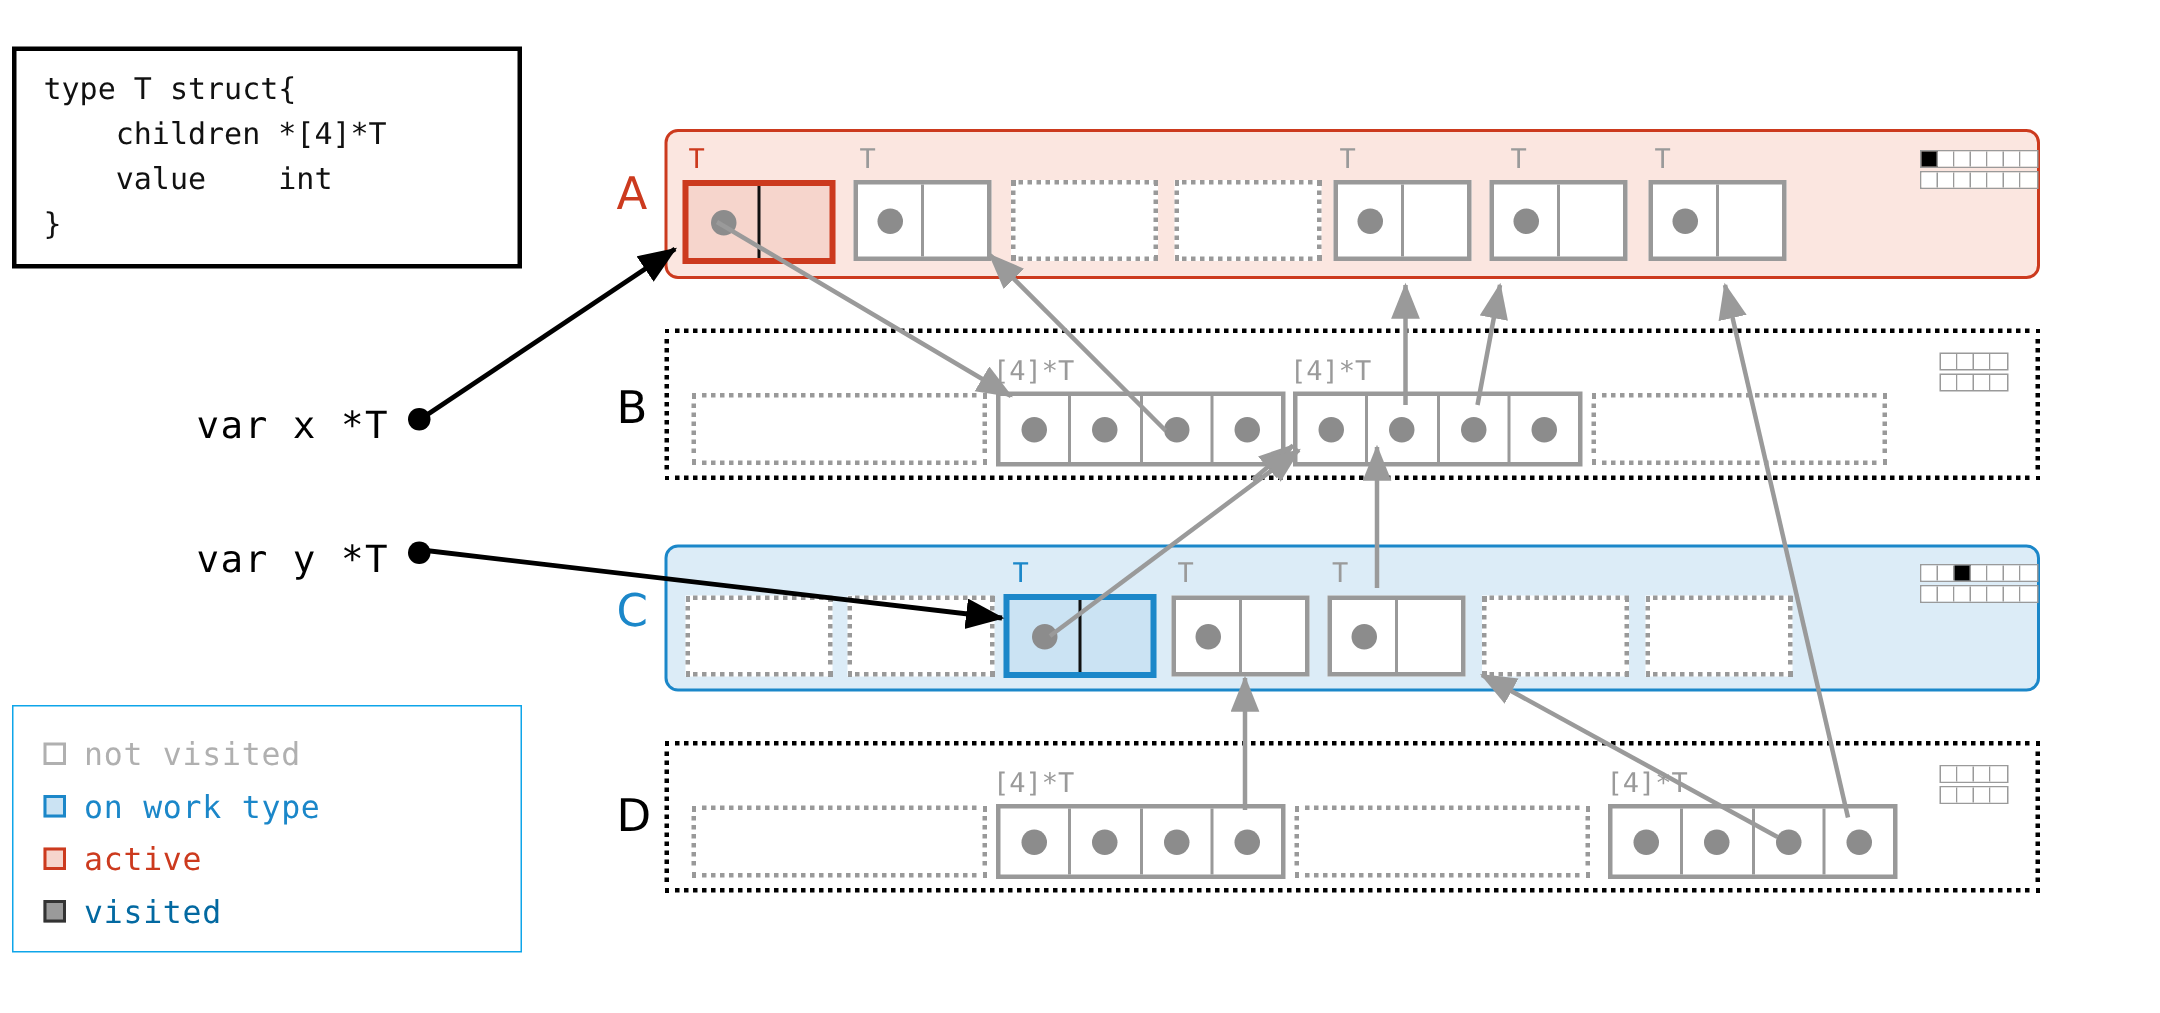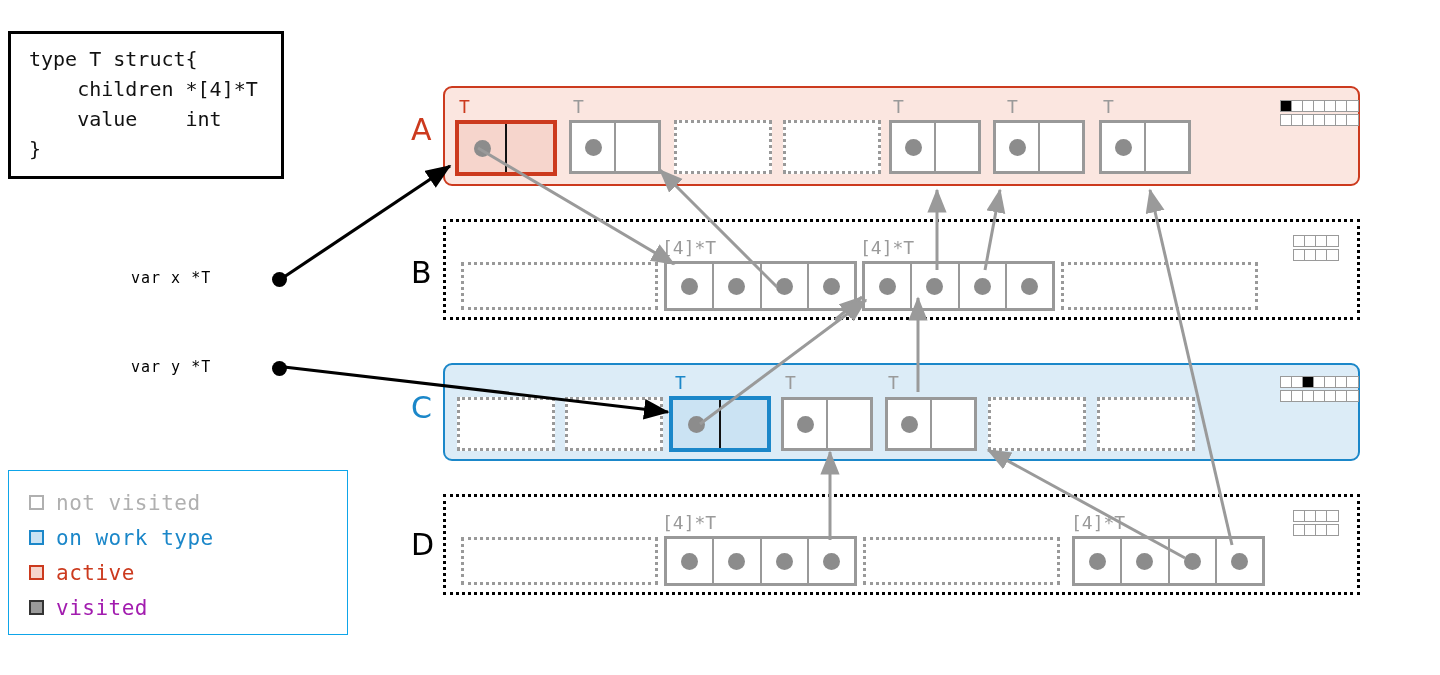--- a/index.html
+++ b/index.html
@@ -4,21 +4,21 @@
 <style>
   html,body{margin:0;padding:0;}
   body{
     width:1440px;height:675px;background:#ffffff;position:relative;overflow:hidden;
     font-family:"DejaVu Sans Mono","Liberation Mono",monospace;
   }
   .abs{position:absolute;}
 
   
   #code-box{
-    left:8px;top:31px;width:276px;height:148px;
+    left:8px;top:31px;width:340px;height:148px;
     border:3px solid #000;background:#fff;box-sizing:border-box;
     padding:10px 0 12px 18px;
   }
   #code-box pre{
     margin:0;font-family:"DejaVu Sans Mono","Liberation Mono",monospace;
     font-size:20px;line-height:30px;color:#111;white-space:pre;
   }
 
   
   #legend-box{
@@ -27,21 +27,21 @@
     padding:14px 0 0 20px;
   }
   .legend-row{display:flex;align-items:center;height:35px;}
   .legend-swatch{
     width:15px;height:15px;border:2.5px solid #999;box-sizing:border-box;
     margin-right:12px;flex:0 0 auto;
   }
   .legend-label{font-size:21px;letter-spacing:.5px;}
 
   
-  .var-label{font-size:15px;color:#000;letter-spacing:1px;}
+  .var-label{font-size:25px;color:#000;letter-spacing:1px;}
   .var-dot{width:15px;height:15px;border-radius:50%;background:#000;}
 
   
   .row-letter{
     font-family:"DejaVu Sans","Liberation Sans",sans-serif;
     font-size:30px;line-height:30px;
   }
 
   
   .region{box-sizing:border-box;}
@@ -103,21 +103,21 @@
   <div class="legend-row">
     <span class="legend-swatch" style="border-color:#1b87c9;background:#cbe3f3;"></span>
     <span class="legend-label" style="color:#1b87c9;">on work type</span>
   </div>
   <div class="legend-row">
     <span class="legend-swatch" style="border-color:#cc3a1e;background:#f6d5cc;"></span>
     <span class="legend-label" style="color:#cc3a1e;">active</span>
   </div>
   <div class="legend-row">
     <span class="legend-swatch" style="border-color:#333333;background:#9a9a9a;"></span>
-    <span class="legend-label" style="color:#a21caf;">visited</span>
+    <span class="legend-label" style="color:#0369a1;">visited</span>
   </div>
 </div>
 
 <div class="abs var-label" style="left:131px;top:269px;">var x *T</div>
 <div class="abs var-dot" style="left:272px;top:272px;"></div>
 
 <div class="abs var-label" style="left:131px;top:358px;">var y *T</div>
 <div class="abs var-dot" style="left:272px;top:361px;"></div>
 
 <div class="abs row-letter" style="left:411px;top:115px;color:#cc3a1e;">A</div>

